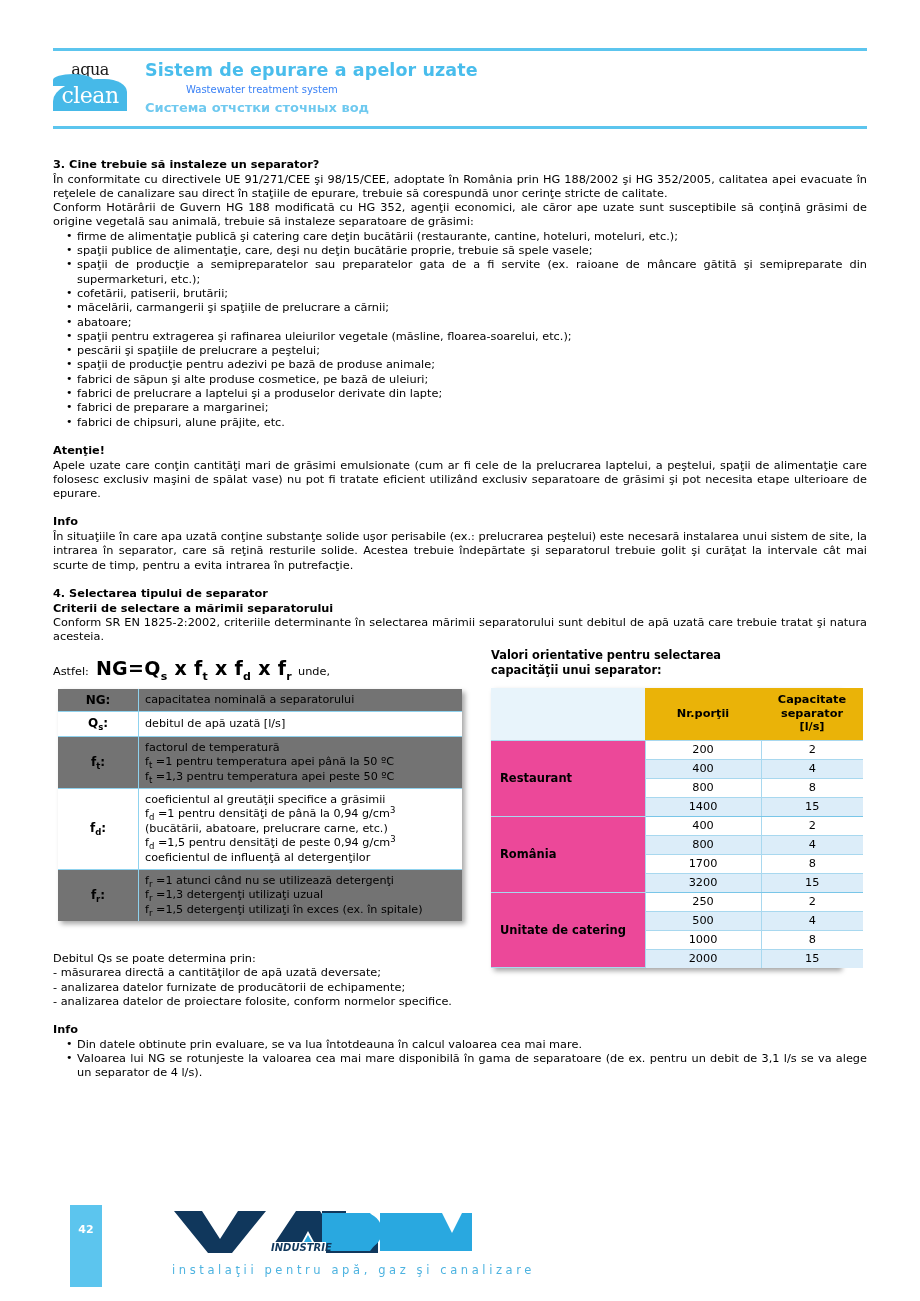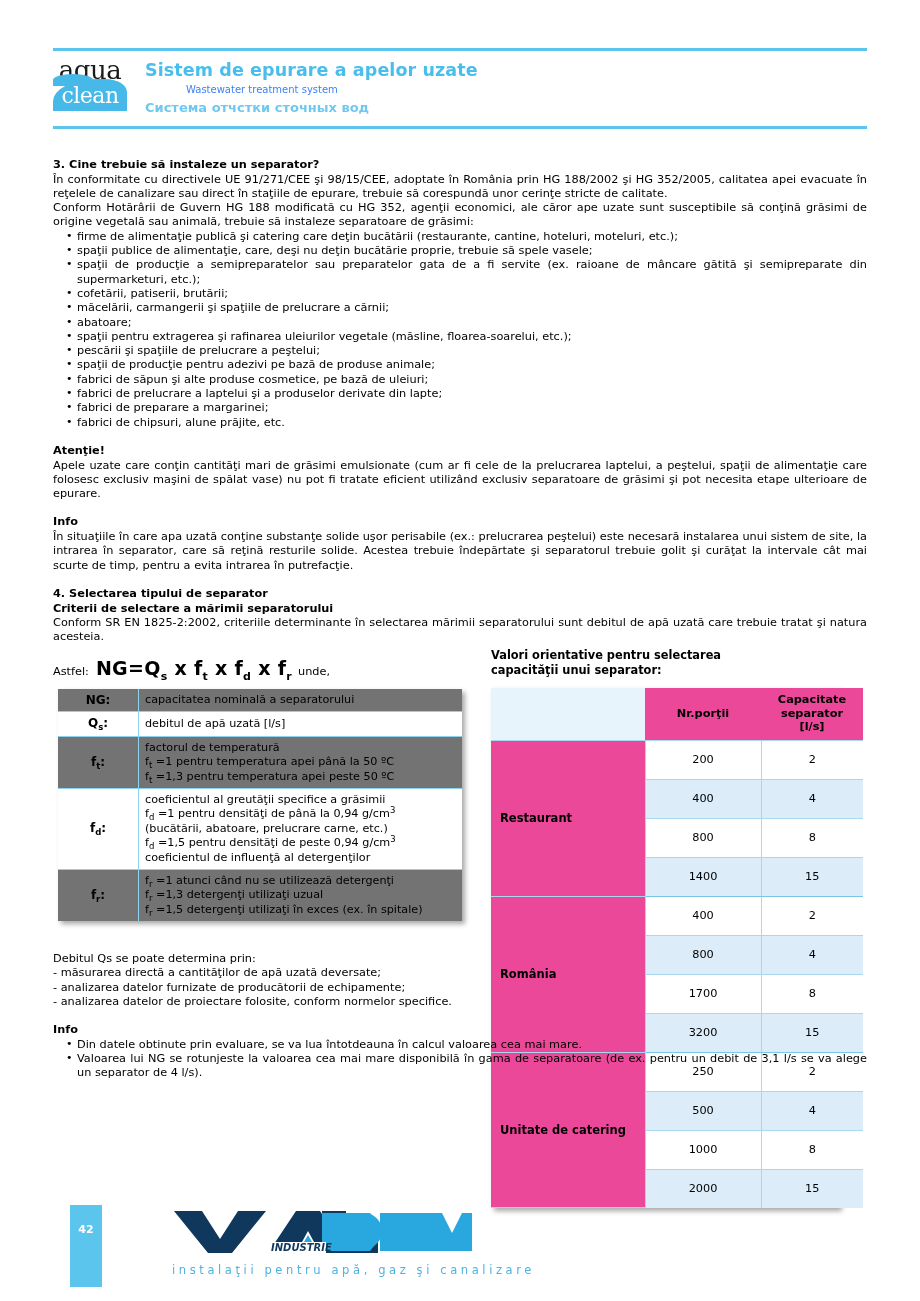--- a/index.html
+++ b/index.html
@@ -54,21 +54,21 @@
     flex: 0 0 auto;
     overflow: hidden;
     background: #ffffff;
   }
   .logo-aqua .aqua-word {
     position: absolute;
     left: 0; top: -2px;
     width: 74px;
     text-align: center;
     font-family: "DejaVu Serif", "Liberation Serif", serif;
-    font-size: 26px;
+    font-size: 16px;
     color: #1a1a1a;
     letter-spacing: -0.5px;
     line-height: 26px;
   }
   .logo-aqua .wave {
     position: absolute;
     left: 0; top: 20px;
     width: 74px;
     height: 32px;
     background: #46b9e8;
@@ -232,31 +232,31 @@
     box-shadow: 3px 3px 5px rgba(0,0,0,0.35);
   }
   table.rtbl {
     border-collapse: collapse;
     width: 348px;
     font-size: 11.3px;
     background: #ffffff;
     table-layout: fixed;
   }
   table.rtbl th {
-    background: #ec4899;
+    background: #eab308;
     font-weight: bold;
     padding: 5px 4px 6px 4px;
     line-height: 13.5px;
     vertical-align: middle;
     border-bottom: 1px solid #a8d8ef;
   }
   table.rtbl th.blank { background: #e8f4fb; }
   table.rtbl td {
     text-align: center;
-    padding: 12px 4px;
+    padding: 2px 4px;
     line-height: 14px;
     border-bottom: 1px solid #a8d8ef;
   }
   table.rtbl td.cat {
     text-align: left;
     font-weight: bold;
     font-size: 11.5px;
     padding-left: 9px;
     background: #ec4899;
     border-right: 1px solid #a8d8ef;

